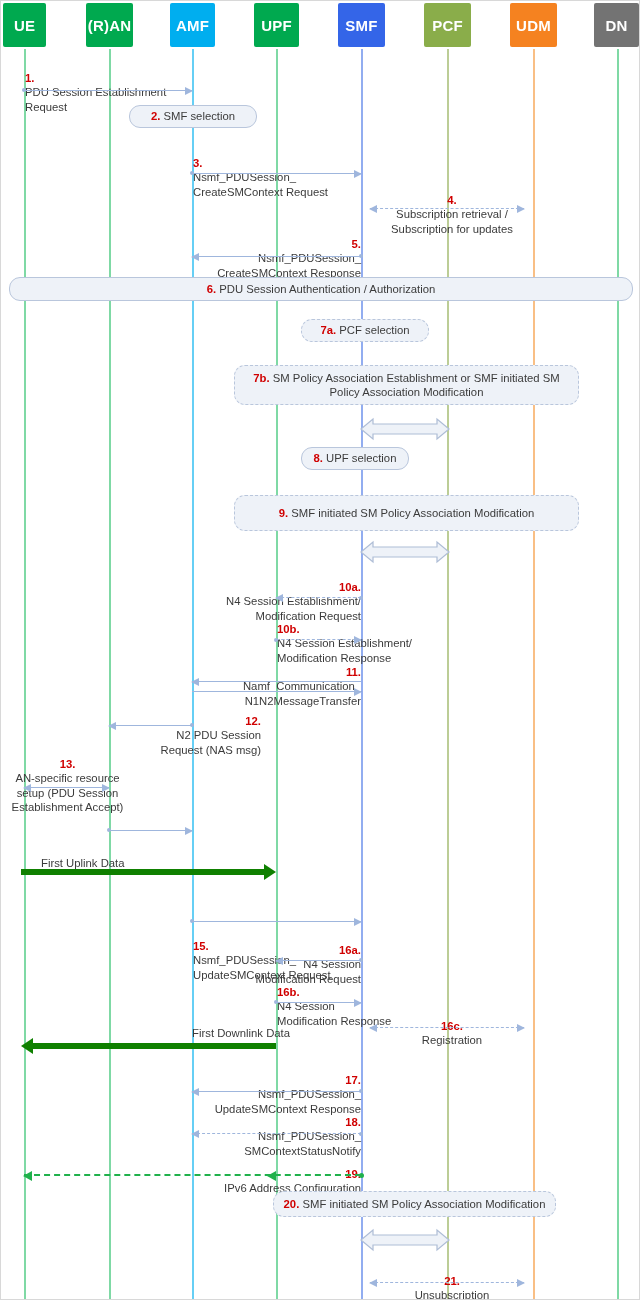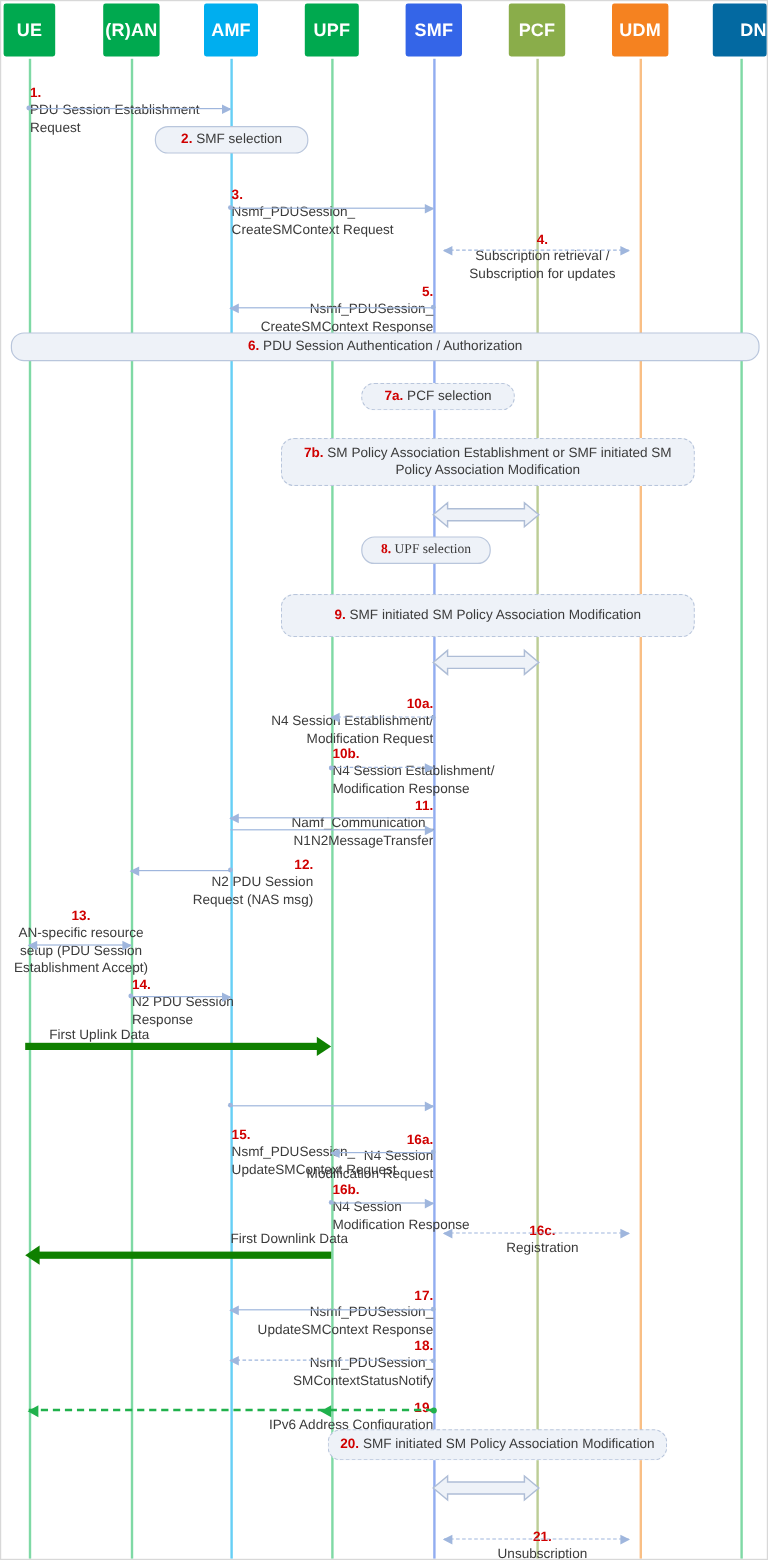--- a/index.html
+++ b/index.html
@@ -90,21 +90,21 @@
   <div class="actorbox" style="left:423px;width:47px;background:#8aad4a;">
     <span>PCF</span>
     </div>
   <div class="lifeline" style="left:446px;background:#bccd96;"></div>
 
   <div class="actorbox" style="left:509px;width:47px;background:#f58220;">
     <span>UDM</span>
     </div>
   <div class="lifeline" style="left:532px;background:#f9bf85;"></div>
 
-  <div class="actorbox" style="left:593px;width:45px;background:#0369a1;justify-content:flex-end;">
+  <div class="actorbox" style="left:593px;width:45px;background:#737373;">
     <span>DN</span>
     </div>
   <div class="lifeline" style="left:616px;background:#7fd9a5;"></div>
 
   <div class="lbl l" style="left:24px;top:56px;width:210px;">
     <span class="n">1.</span>
     <span>PDU Session Establishment
 Request</span></div>
   <div class="arrow" style="left:23px;top:89px;width:168px;">
     <span class="dot dotL"></span>
@@ -156,21 +156,21 @@
   <div class="box dashed" style="left:233px;top:364px;width:345px;height:40px;">
     <span><span class="n">7b.</span>
     <span>SM Policy Association Establishment or SMF initiated SM
 Policy Association Modification</span></span>
     </div>
 
   <svg class="hollow" style="left:358px;top:415px;" width="92" height="26" viewBox="0 0 92 26">
     <polygon points="14,3 14,8 78,8 78,3 90,13 78,23 78,18 14,18 14,23 2,13" fill="#eef2f8" stroke="#aebdd6" stroke-width="1.2"></polygon>
     </svg>
 
-  <div class="box solid" style="left:300px;top:446px;width:108px;height:23px;font-family:Liberation Serif, serif;">
+  <div class="box solid" style="left:300px;top:446px;width:108px;height:23px;">
     <span><span class="n">8.</span>
     <span>UPF selection</span></span>
     </div>
 
   <div class="box dashed" style="left:233px;top:494px;width:345px;height:36px;">
     <span><span class="n">9.</span>
     <span>SMF initiated SM Policy Association Modification</span></span>
     </div>
 
   <svg class="hollow" style="left:358px;top:538px;" width="92" height="26" viewBox="0 0 92 26">
@@ -218,24 +218,20 @@
   <div class="lbl c" style="left:0px;top:742px;width:133px;">
     <span class="n">13.</span>
     <span>AN-specific resource
 setup (PDU Session
 Establishment Accept)</span></div>
   <div class="arrow" style="left:23px;top:786px;width:85px;">
     <span class="hL"></span>
     <span class="hR"></span>
     </div>
 
-  <div class="lbl l" style="left:109px;top:799px;width:170px;">
-    <span class="n">14.</span>
-    <span>N2 PDU Session
-Response</span></div>
   <div class="arrow" style="left:108px;top:829px;width:83px;">
     <span class="dot dotL"></span>
     <span class="hR"></span>
     </div>
 
   <div class="plain" style="left:24px;top:856px;">First Uplink Data</div>
   <div class="garrow" style="left:20px;top:868px;width:244px;">
     <span class="gR"></span>
     </div>
 

